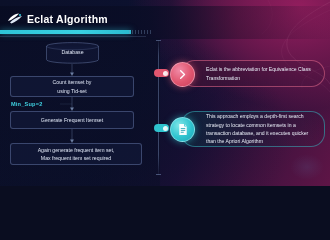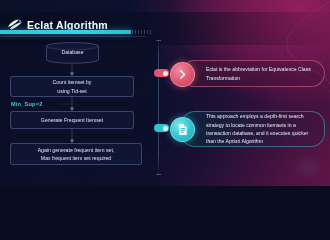--- a/index.html
+++ b/index.html
@@ -39,21 +39,21 @@
   .bg-vignette {
     position: absolute;
     inset: 0;
     background: radial-gradient(ellipse 250px 160px at 120px 140px, rgba(10,14,38,0.55) 0%, rgba(10,14,38,0) 70%);
     pointer-events: none;
   }
 
   
   .header {
     position: absolute;
-    left: 0; top: 12px;
+    left: 0; top: 6px;
     width: 330px; height: 33px;
     background: linear-gradient(90deg, rgba(8,12,34,0.96) 0%, rgba(10,13,38,0.88) 45%, rgba(40,14,44,0.45) 72%, rgba(90,20,66,0.12) 100%);
   }
   .logo {
     position: absolute;
     left: 7px; top: 6px;
     width: 16px; height: 13px;
   }
   .header-title {
     position: absolute;

